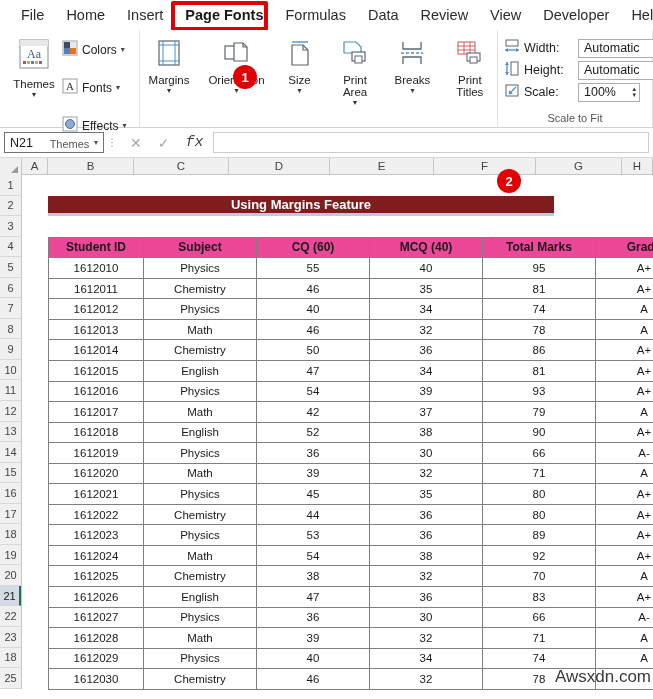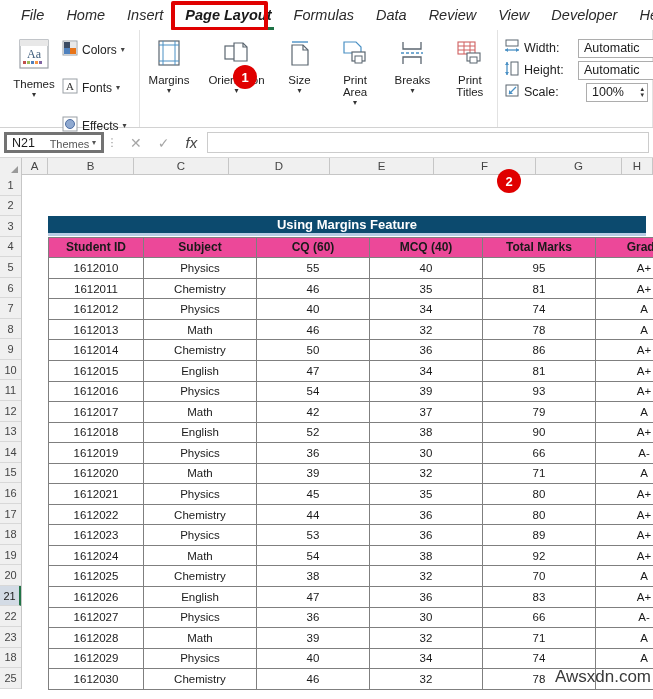--- a/index.html
+++ b/index.html
@@ -21,21 +21,20 @@
     padding-left: 10px;
     gap: 0px;
     background: #fff;
   }
   .tab {
     font-size: 14.5px;
     color: #2b2b2b;
     padding: 4px 11px;
     white-space: nowrap;
     line-height: 1;
-    font-style: italic;
   }
   .tab.active {
     font-weight: bold;
     color: #1a1a1a;
     position: relative;
   }
   .tab.active::after {
     content:"";
     position:absolute;
     left: 9px; right: 9px; bottom: -4px;
@@ -127,31 +126,31 @@
   
   .fbar {
     height: 30px;
     display: flex; align-items: center;
     background: #fff;
     border-bottom: 1px solid #d8d8d8;
     padding: 0 4px;
   }
   .namebox {
     width: 100px; height: 21px;
-    border: 3px solid #737373;
+    border: 1px solid #737373;
     display:flex; align-items:center; justify-content:space-between;
     padding: 0 5px;
     font-size: 12.5px; color:#1a1a1a;
     background:#fff;
   }
   .namebox .cv { font-size: 8px; color:#555; }
   .dots { width: 16px; text-align:center; color:#999; font-size: 11px; letter-spacing:0; }
   .fb-icons { display:flex; align-items:center; gap: 16px; padding: 0 10px; }
   .fb-icons span { font-size: 14px; color:#a6a6a6; }
-  .fb-icons .fx { font-style: italic; font-family:Liberation Sans, sans-serif; color:#444; font-size:15px; }
+  .fb-icons .fx { font-style: italic; font-family:Liberation Mono, monospace; color:#444; font-size:15px; }
   .fb-input {
     flex: 1; height: 21px;
     border: 1px solid #ccc; border-left: 1px solid #ccc;
     background: #fff;
   }
 
   
   .colhead {
     display: flex; height: 17px;
     background: #f0f0f0;
@@ -183,27 +182,27 @@
     border-bottom: 1px solid #d8d8d8;
     background:#f0f0f0;
   }
   .rh.sel { background:#d3dbe5; color:#1a1a1a; border-right: 2px solid #217346; }
   .sheet { position: relative; flex:1; background:#fff; }
 
   
   .title-cell {
     position: absolute;
     left: 26px; top: 20.56px;
-    width: 598px; height: 20.56px;
-    background: #0c4a6e;
+    width: 506px; height: 20.56px;
+    background: #7f1d1d;
     border-bottom: 3px solid #b8cce4;
     color:#fff;
     font-size: 13px;
     font-weight: bold;
-    display:flex; align-items:center; justify-content:center;margin-top:20px;
+    display:flex; align-items:center; justify-content:center;
   }
   table.data {
     position: absolute;
     left: 26px; top: 61.7px;
     width: 570px;
     border-collapse: collapse;
     table-layout: fixed;
   }
   table.data th, table.data td {
     border: 1px solid #7f7f7f;
@@ -232,21 +231,21 @@
 </style>
 </head>
 <body>
 
 <div id="app">
 
   <div class="tabbar">
     <div class="tab">File</div>
     <div class="tab">Home</div>
     <div class="tab">Insert</div>
-    <div class="tab active">Page Layout</div>
+    <div class="tab active">Page Fonts</div>
     <div class="tab">Formulas</div>
     <div class="tab">Data</div>
     <div class="tab">Review</div>
     <div class="tab">View</div>
     <div class="tab">Developer</div>
     <div class="tab">Help</div>
     <div class="tabhilite"></div>
   </div>
 
   <div class="ribbon">
@@ -418,29 +417,30 @@
         </div>
         <div class="sf-row">
           <span>
             <svg width="16" height="15" viewBox="0 0 16 15">
               <rect x="2" y="2" width="12" height="11" fill="#fff" stroke="#5b6670"></rect>
               <path d="M12 4 l-7 7" stroke="#4a90c4" stroke-width="1.3"></path>
               <path d="M5 11 l0 -4 l4 4 z" fill="#4a90c4"></path>
             </svg>
           </span>
           <span class="sf-label">Scale:</span>
-          <span class="sf-input sf-s" style="margin-left:8px;">
+          <span class="sf-input sf-s" style="">
             <span class="v">100%</span>
             <span class="spin">
                 <span>▴</span>
                 <span>▾</span>
               </span>
           </span>
         </div>
       </div>
+      <div class="group-title">Scale to Fit</div>
     </div>
 
     <div class="badge" id="badge1">1</div>
     <div class="badge" id="badge2">2</div>
   </div>
 
   <div class="fbar">
     <div class="namebox">
       <span>N21</span>
       <span class="cv">▾</span>

